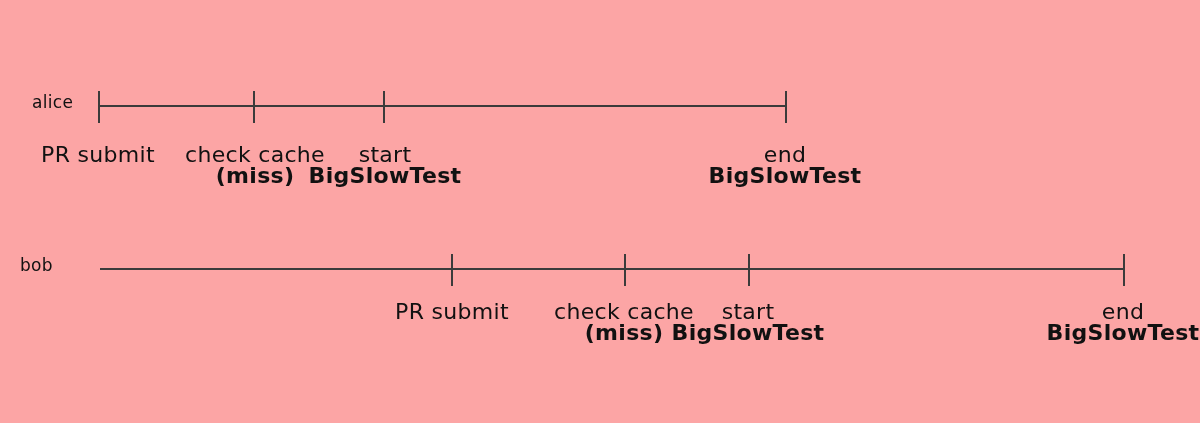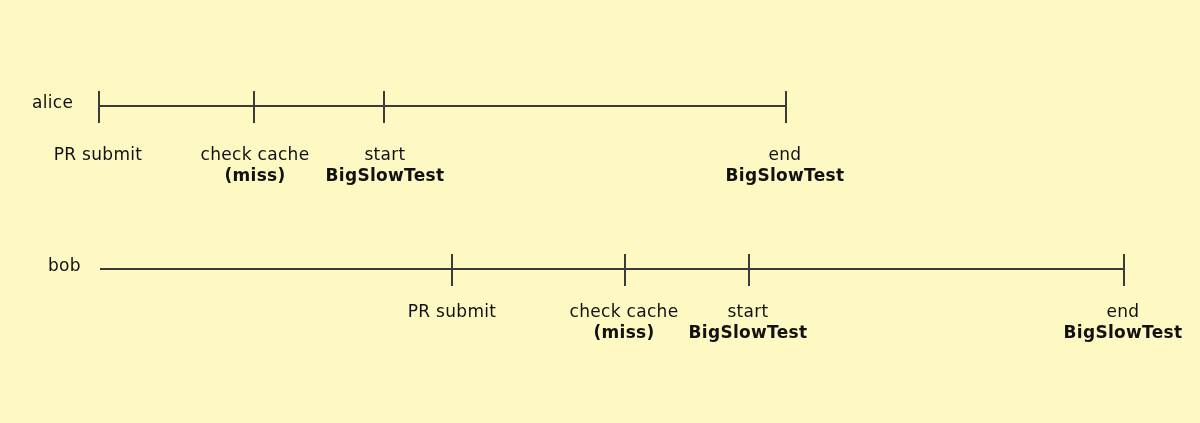--- a/index.html
+++ b/index.html
@@ -35,47 +35,47 @@
     background: #3b3b3b;
   }
   .tick {
     position: absolute;
     width: 2px;
     background: #3b3b3b;
   }
   .event-label {
     position: absolute;
     text-align: center;
-    font-size: 17px;
+    font-size: 22px;
     line-height: 21px;
     color: #111111;
     white-space: nowrap;
     letter-spacing: 0.3px;
     transform: translateX(-50%);
   }
   .event-label .l2 { display: block; font-weight: bold; }
 </style>
 </head>
 <body>
 
-<div id="canvas" style="background: #fef9c3;">
+<div id="canvas" style="background: #fca5a5;">
     <div class="lane">
       <div class="lane-name" style="left: 32px; top: 92px;">alice</div>
       <div class="axis" style="left: 98px; top: 105px; width: 688px; background: rgb(59, 59, 59);"></div>
       <div class="tick" style="left: 98px; top: 91px; height: 32px; background: rgb(59, 59, 59);"></div>
       <div class="tick" style="left: 253px; top: 91px; height: 32px; background: rgb(59, 59, 59);"></div>
       <div class="tick" style="left: 383px; top: 91px; height: 32px; background: rgb(59, 59, 59);"></div>
       <div class="tick" style="left: 785px; top: 91px; height: 32px; background: rgb(59, 59, 59);"></div>
       <div class="event-label" style="left: 98px; top: 144px; color: rgb(17, 17, 17);"><span class="l1">PR submit</span></div>
       <div class="event-label" style="left: 255px; top: 144px; color: rgb(17, 17, 17);"><span class="l1">check cache</span><span class="l2">(miss)</span></div>
       <div class="event-label" style="left: 385px; top: 144px; color: rgb(17, 17, 17);"><span class="l1">start</span><span class="l2">BigSlowTest</span></div>
       <div class="event-label" style="left: 785px; top: 144px; color: rgb(17, 17, 17);"><span class="l1">end</span><span class="l2">BigSlowTest</span></div>
     </div>
     <div class="lane">
-      <div class="lane-name" style="left: 48px; top: 255px;">bob</div>
+      <div class="lane-name" style="left: 20px; top: 255px;">bob</div>
       <div class="axis" style="left: 100px; top: 268px; width: 1024px; background: rgb(59, 59, 59);"></div>
       <div class="tick" style="left: 451px; top: 254px; height: 32px; background: rgb(59, 59, 59);"></div>
       <div class="tick" style="left: 624px; top: 254px; height: 32px; background: rgb(59, 59, 59);"></div>
       <div class="tick" style="left: 748px; top: 254px; height: 32px; background: rgb(59, 59, 59);"></div>
       <div class="tick" style="left: 1123px; top: 254px; height: 32px; background: rgb(59, 59, 59);"></div>
       <div class="event-label" style="left: 452px; top: 301px; color: rgb(17, 17, 17);"><span class="l1">PR submit</span></div>
       <div class="event-label" style="left: 624px; top: 301px; color: rgb(17, 17, 17);"><span class="l1">check cache</span><span class="l2">(miss)</span></div>
       <div class="event-label" style="left: 748px; top: 301px; color: rgb(17, 17, 17);"><span class="l1">start</span><span class="l2">BigSlowTest</span></div>
       <div class="event-label" style="left: 1123px; top: 301px; color: rgb(17, 17, 17);"><span class="l1">end</span><span class="l2">BigSlowTest</span></div>
     </div>

